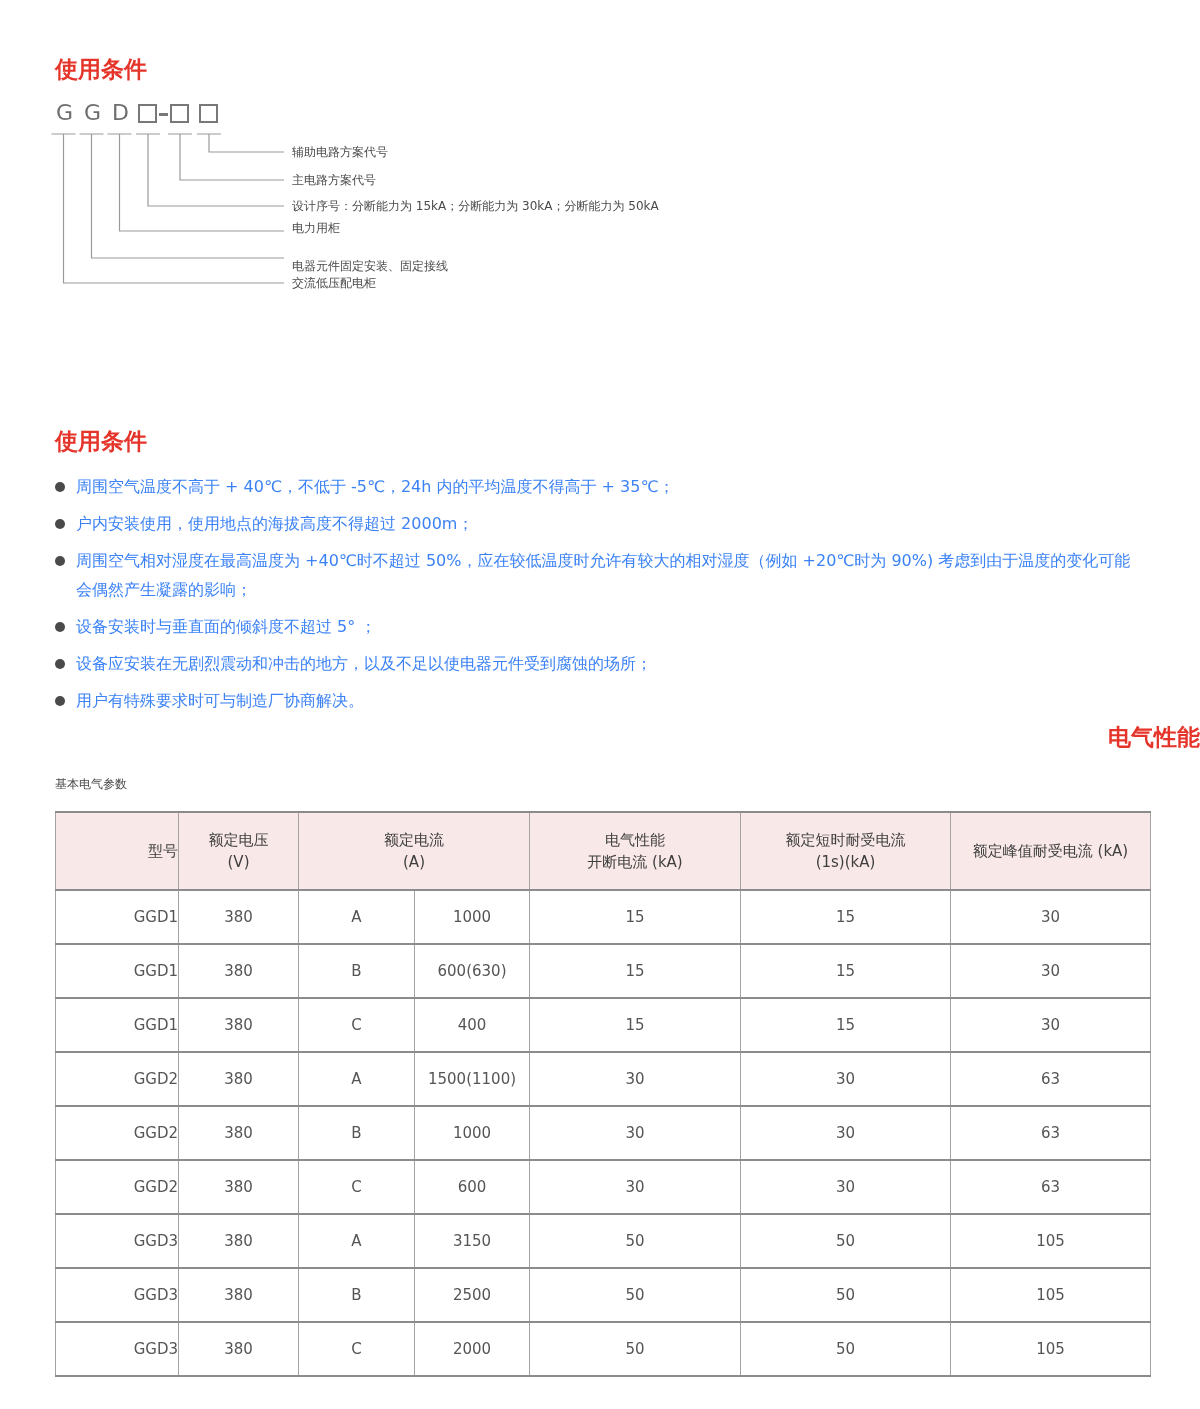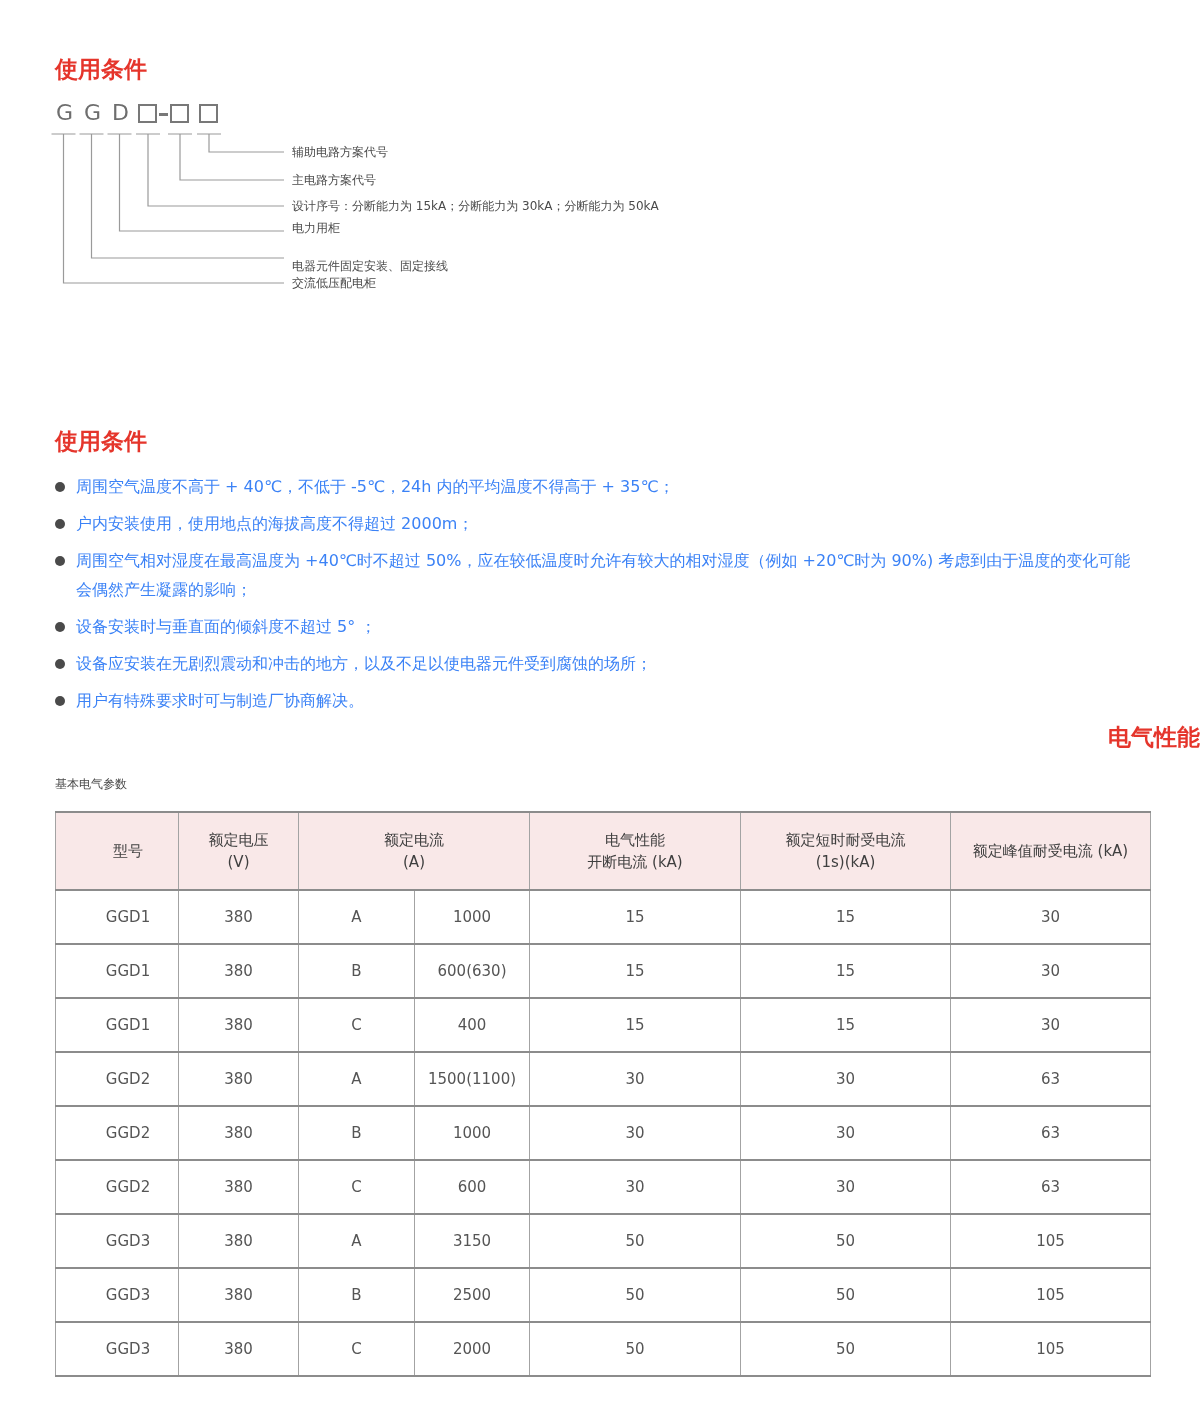--- a/index.html
+++ b/index.html
@@ -75,21 +75,21 @@
     height:76px;
     font-size:15px;line-height:22px;color:#3f3f3f;
     text-align:center;vertical-align:middle;
   }
   table.params tbody td{
     background:#ffffff;
     height:52px;
     font-size:15px;color:#555555;
     text-align:center;vertical-align:middle;
   }
-  table.params .cell-left{text-align:center;padding-left:22px;}
+  table.params .cell-left{text-align:right;padding-left:22px;}
 </style>
 </head>
 <body>
 
 <div class="page">
 
   <h2 class="sec-title" id="title-model">使用条件</h2>
 
   <div class="diagram">
     <svg class="diagram-lines" width="1200" height="210" viewBox="0 0 1200 210">

